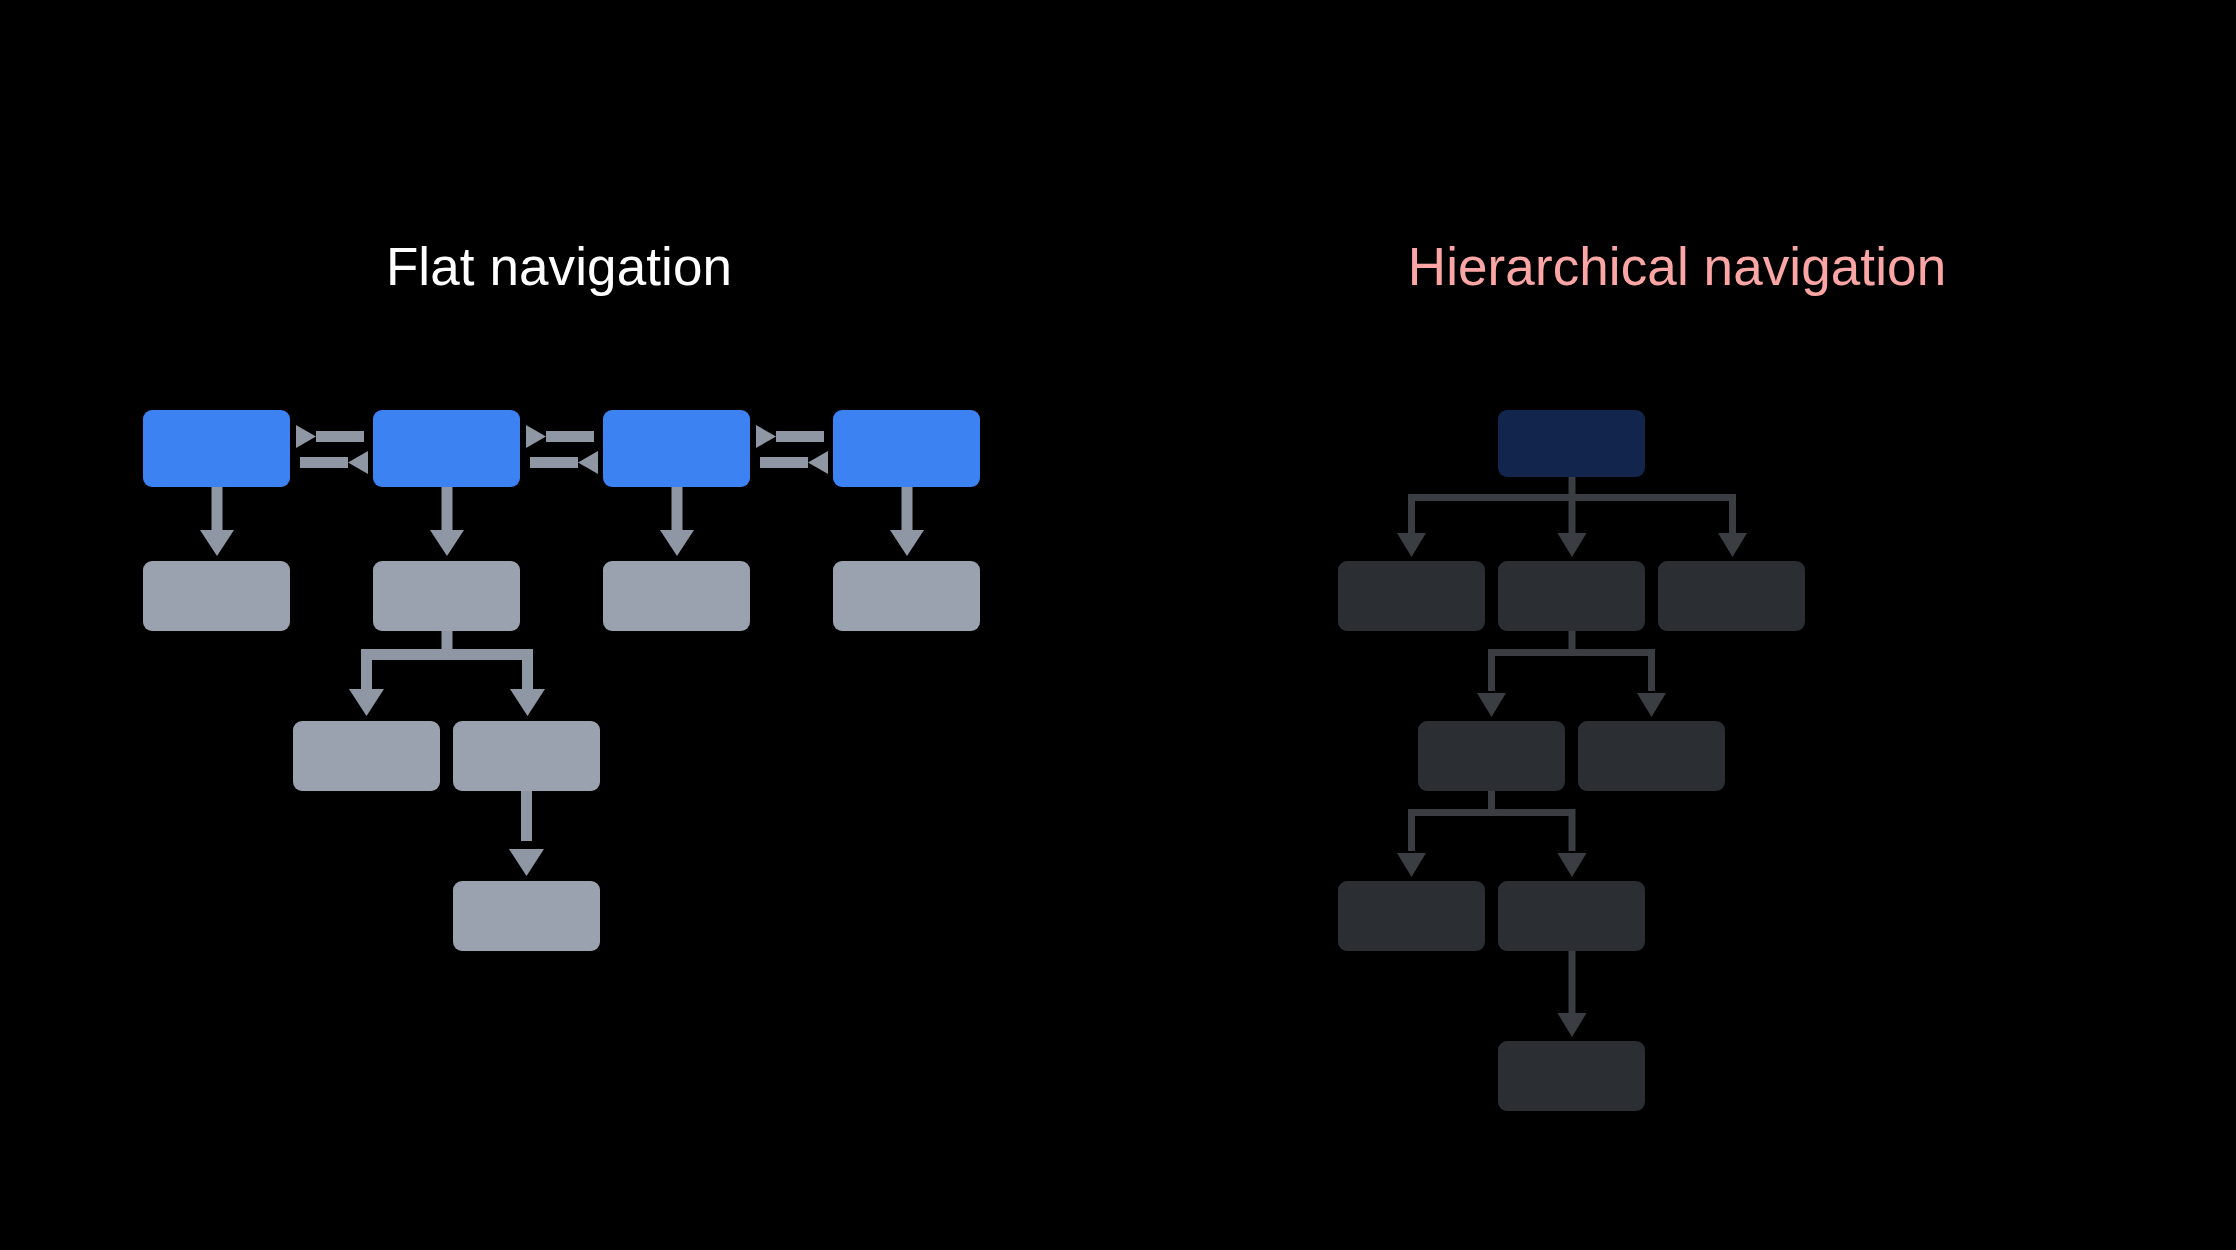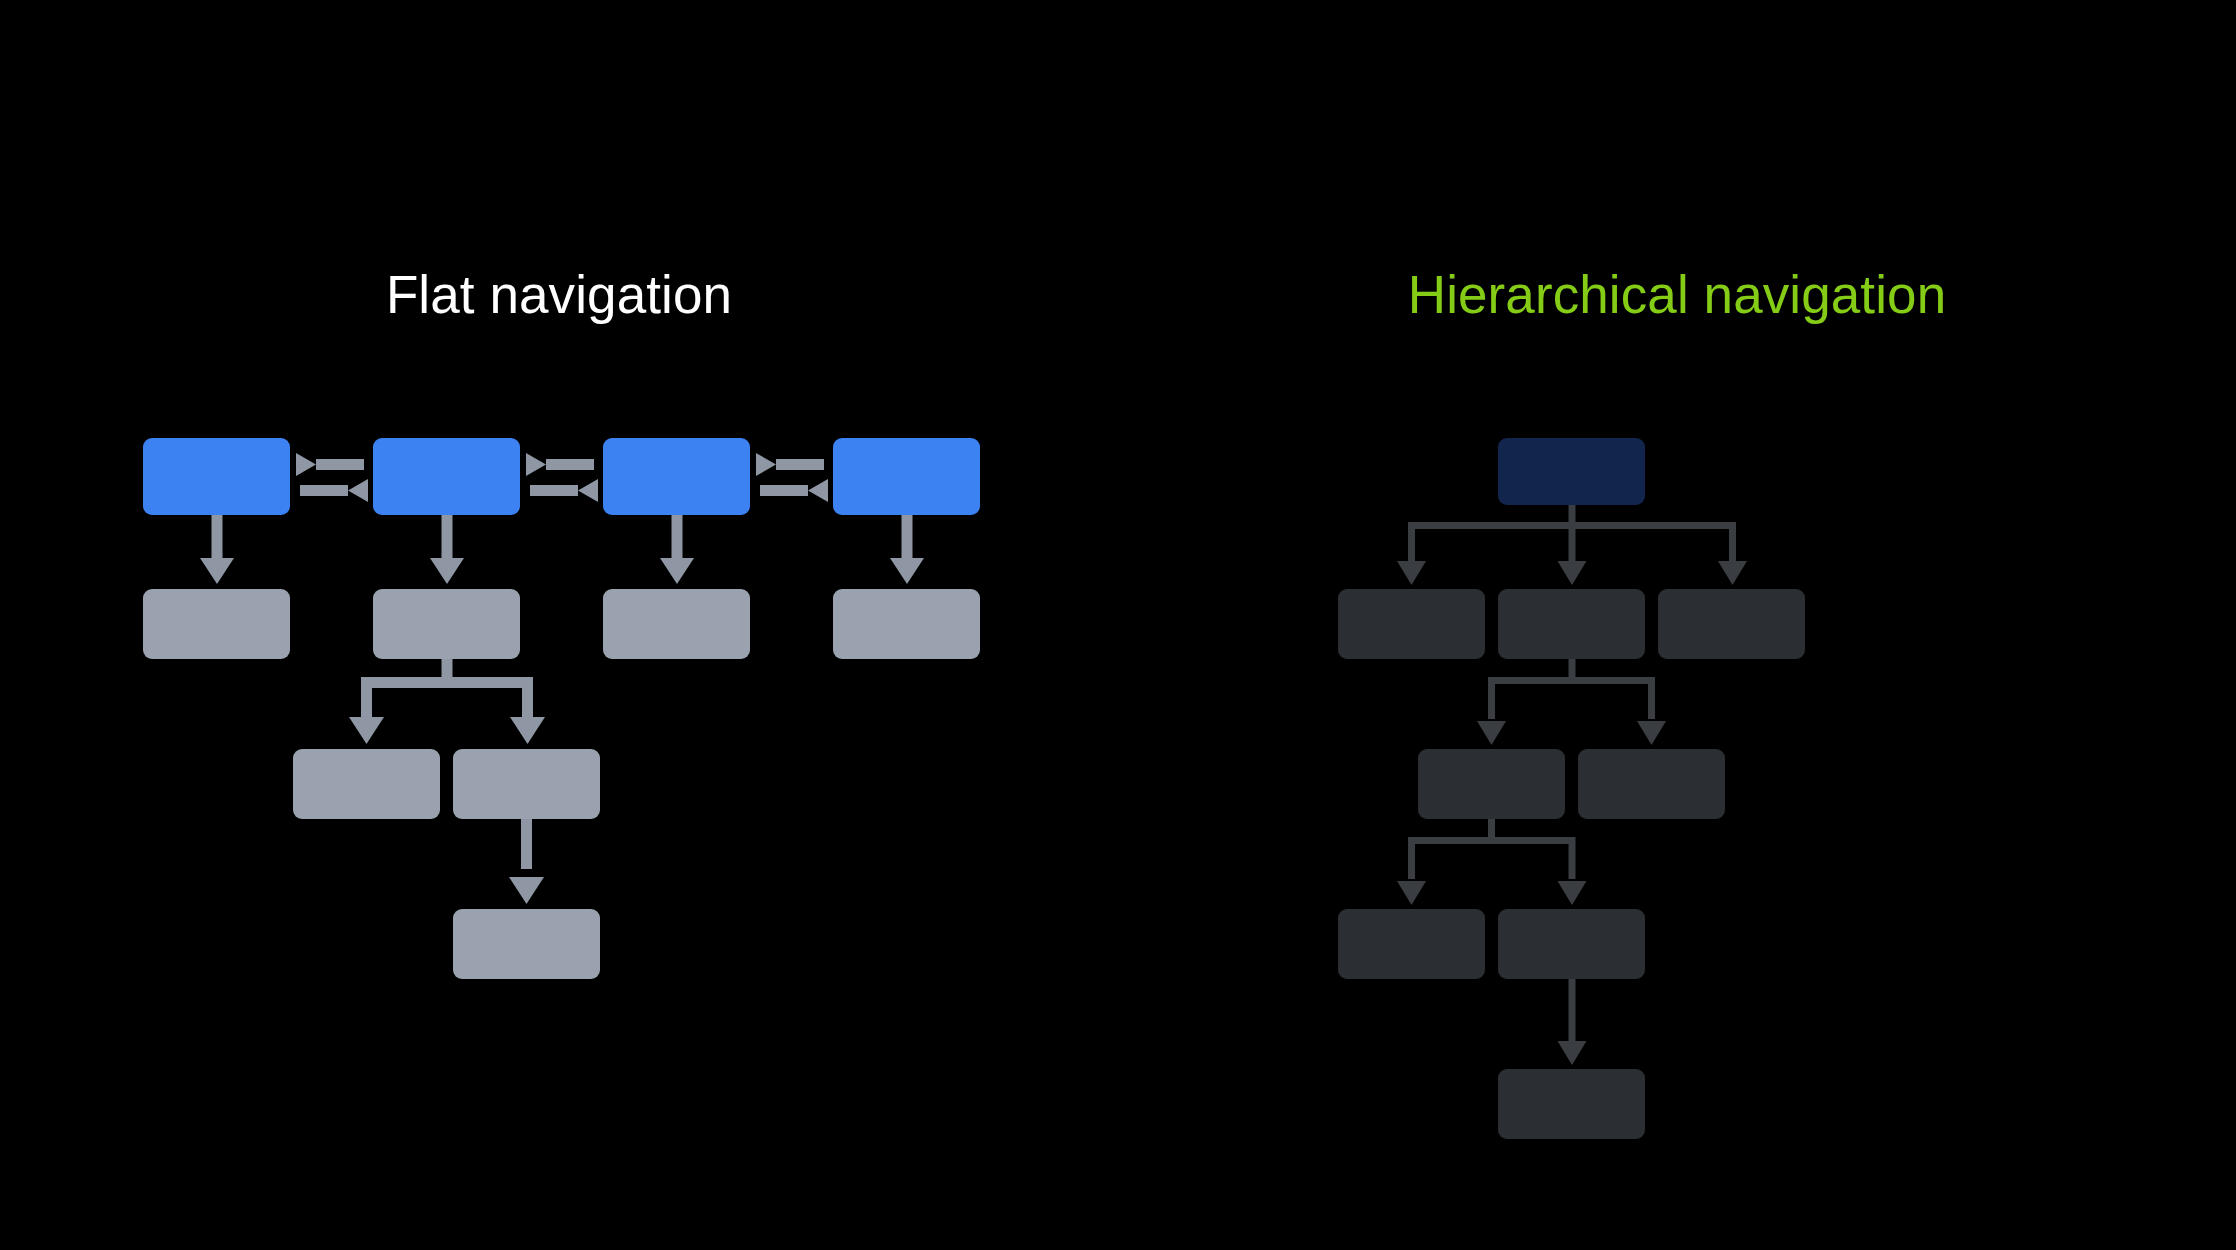--- a/index.html
+++ b/index.html
@@ -12,21 +12,20 @@
     width: 2236px;
     height: 1250px;
     overflow: hidden;
     font-family: "Liberation Sans", sans-serif;
     position: relative;
   }
   #stage {
     position: absolute;
     inset: 0;
     background: #000000;
-    margin-top: 28px;
   }
   .panel {
     position: absolute;
     top: 0;
     height: 1250px;
   }
   #panel-flat   { left: 0px;    width: 1118px; }
   #panel-hier   { left: 1118px; width: 1118px; }
 
   .panel-title {
@@ -35,21 +34,21 @@
     width: 100%;
     text-align: center;
     font-size: 53px;
     font-weight: 400;
     letter-spacing: 0.1px;
     line-height: 1;
     white-space: nowrap;
     user-select: none;
   }
   #title-flat  { color: #ffffff; }
-  #title-hier  { color: #84cc16; }
+  #title-hier  { color: #fca5a5; }
 
   
   .diagram {
     position: absolute;
     left: 0;
     top: 0;
     width: 1118px;
     height: 1250px;
     pointer-events: none;
   }

